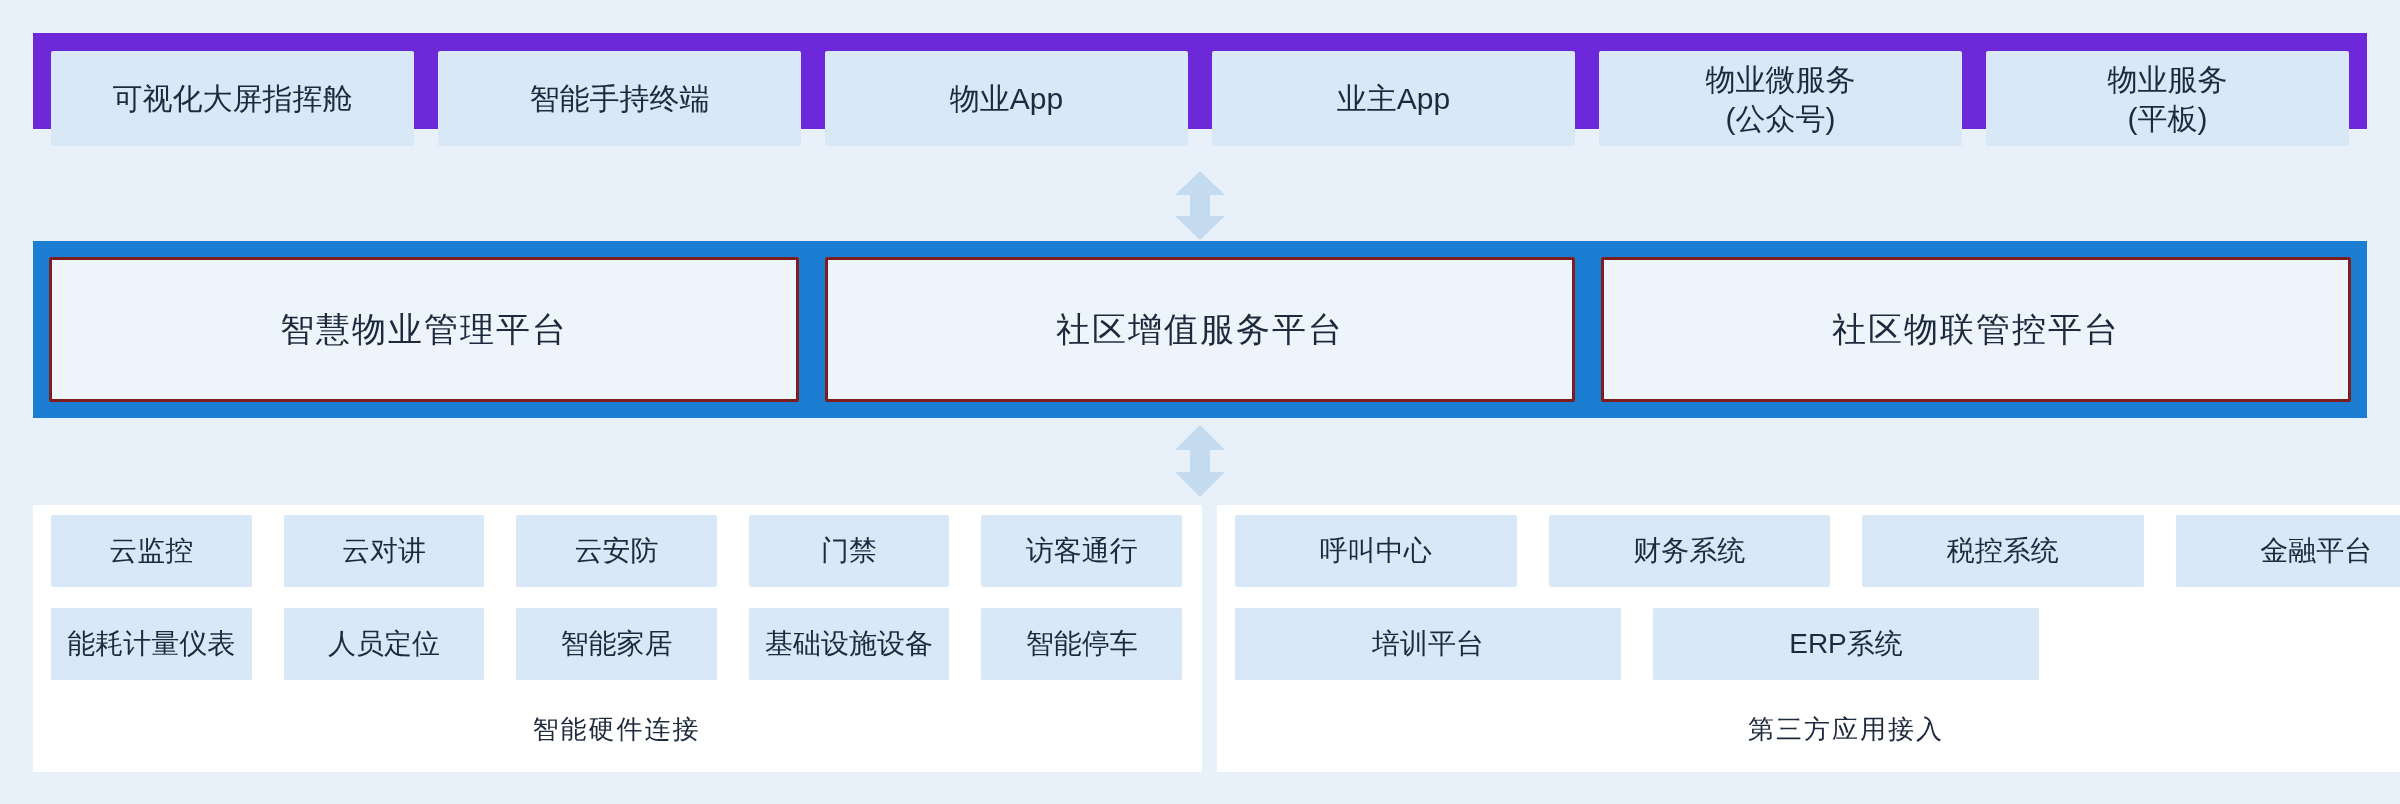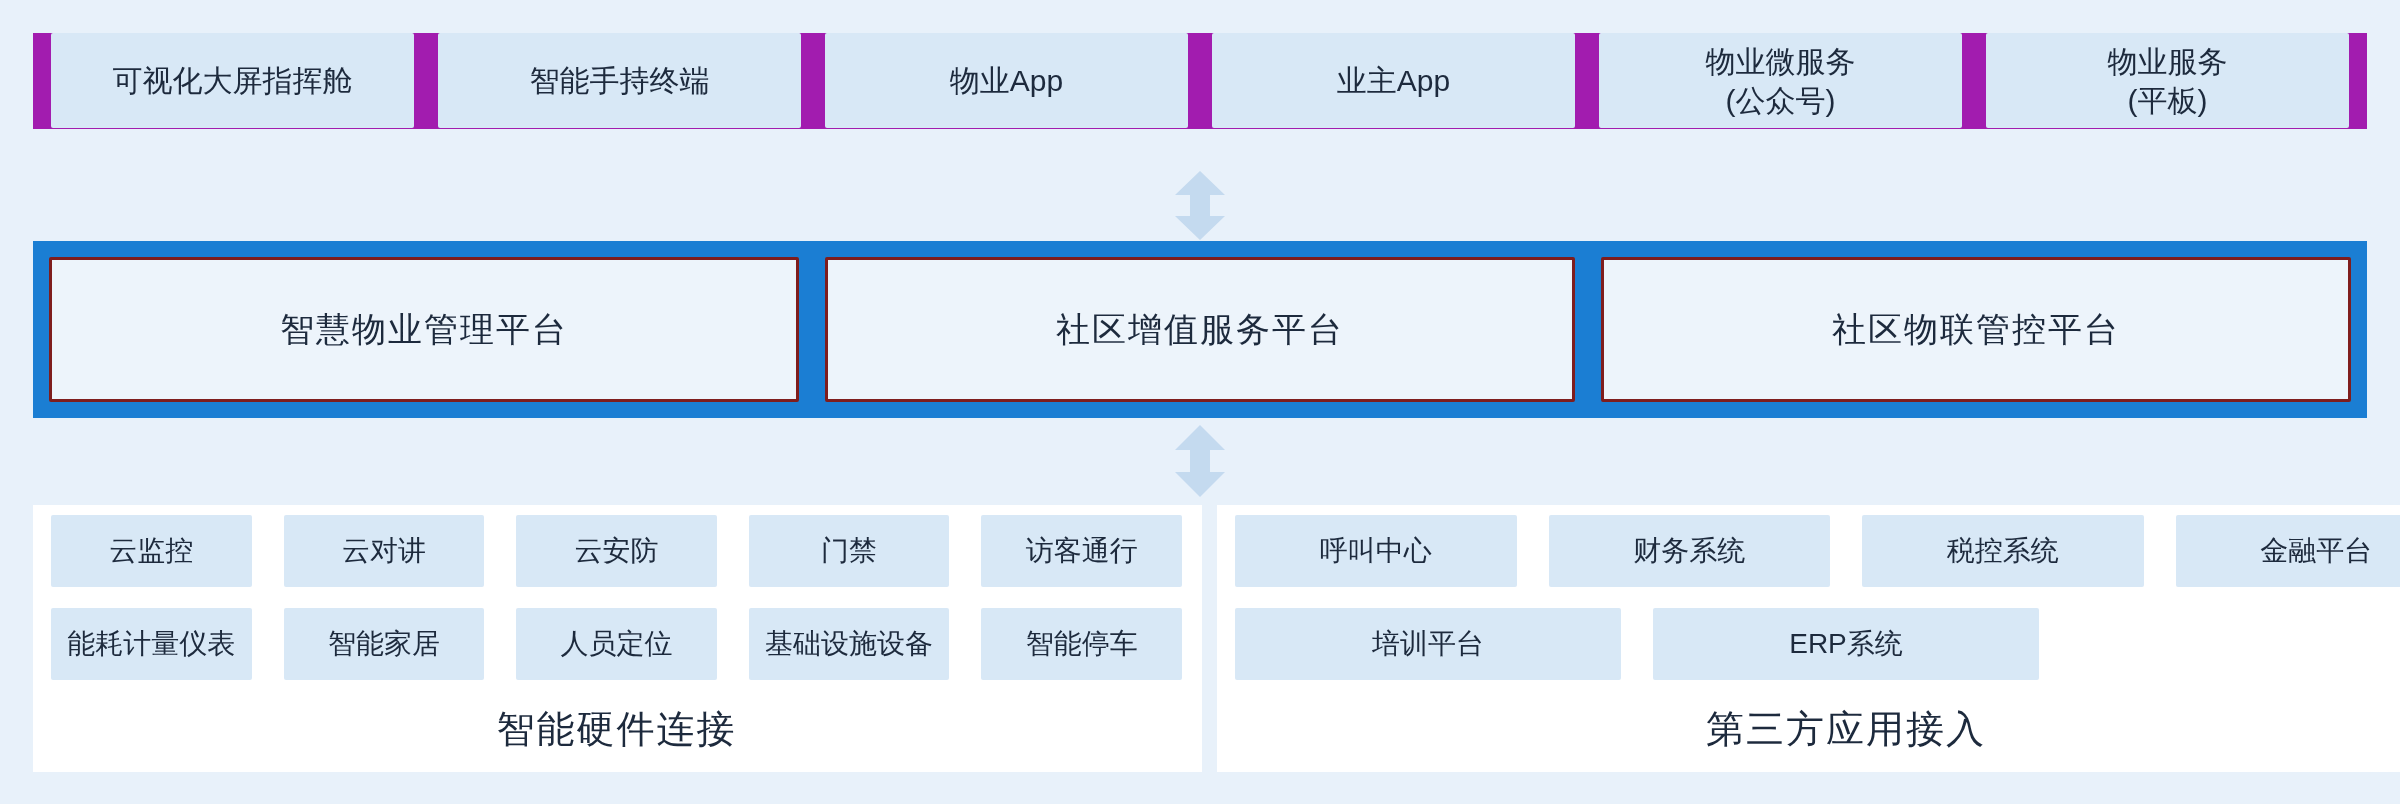--- a/index.html
+++ b/index.html
@@ -8,22 +8,22 @@
     background:#e8f1fa;
     font-family:"Liberation Sans","DejaVu Sans",sans-serif;
     color:#1d2a3d;
     position:relative;
     overflow:hidden;
   }
   .band{position:absolute;left:33px;width:2334px;box-sizing:border-box;}
 
   
   .top-band{
-    top:33px;height:96px;background:#a21caf;
-    display:flex;gap:24px;align-items:center;
+    top:33px;height:96px;background:#6d28d9;
+    display:flex;gap:24px;align-items:flex-start;
     padding:18px 18px 19px 18px;
   }
   .terminal-box{
     flex:1;height:95px;background:#d8e8f6;border-radius:2px;
     display:flex;align-items:center;justify-content:center;
     font-size:30px;line-height:1.3;text-align:center;white-space:pre-line;
   }
 
   
   .link-arrow{position:absolute;left:1175px;width:50px;}
@@ -54,21 +54,21 @@
   .bottom-right{left:1217px;width:1260px;}
   .box-row{display:flex;gap:32px;margin-bottom:21px;}
   .small-box{
     flex:1;height:72px;background:#d8e8f6;border-radius:2px;
     display:flex;align-items:center;justify-content:center;
     font-size:28px;
   }
   .small-box.empty{background:transparent;}
   .panel-label{
     flex:1;display:flex;align-items:center;justify-content:center;
-    font-size:38px;letter-spacing:2px;padding-bottom:14px;
+    font-size:26px;letter-spacing:2px;padding-bottom:14px;
   }
 </style>
 </head>
 <body>
 
 <div class="band top-band">
   <div class="terminal-box">可视化大屏指挥舱</div>
   <div class="terminal-box">智能手持终端</div>
   <div class="terminal-box">物业App</div>
   <div class="terminal-box">业主App</div>
@@ -99,22 +99,22 @@
 <div class="bottom-panel bottom-left">
   <div class="box-row">
     <div class="small-box">云监控</div>
     <div class="small-box">云对讲</div>
     <div class="small-box">云安防</div>
     <div class="small-box">门禁</div>
     <div class="small-box">访客通行</div>
   </div>
   <div class="box-row">
     <div class="small-box">能耗计量仪表</div>
+    <div class="small-box">人员定位</div>
     <div class="small-box">智能家居</div>
-    <div class="small-box">人员定位</div>
     <div class="small-box">基础设施设备</div>
     <div class="small-box">智能停车</div>
   </div>
   <div class="panel-label">智能硬件连接</div>
 </div>
 
 <div class="bottom-panel bottom-right">
   <div class="box-row">
     <div class="small-box">呼叫中心</div>
     <div class="small-box">财务系统</div>

